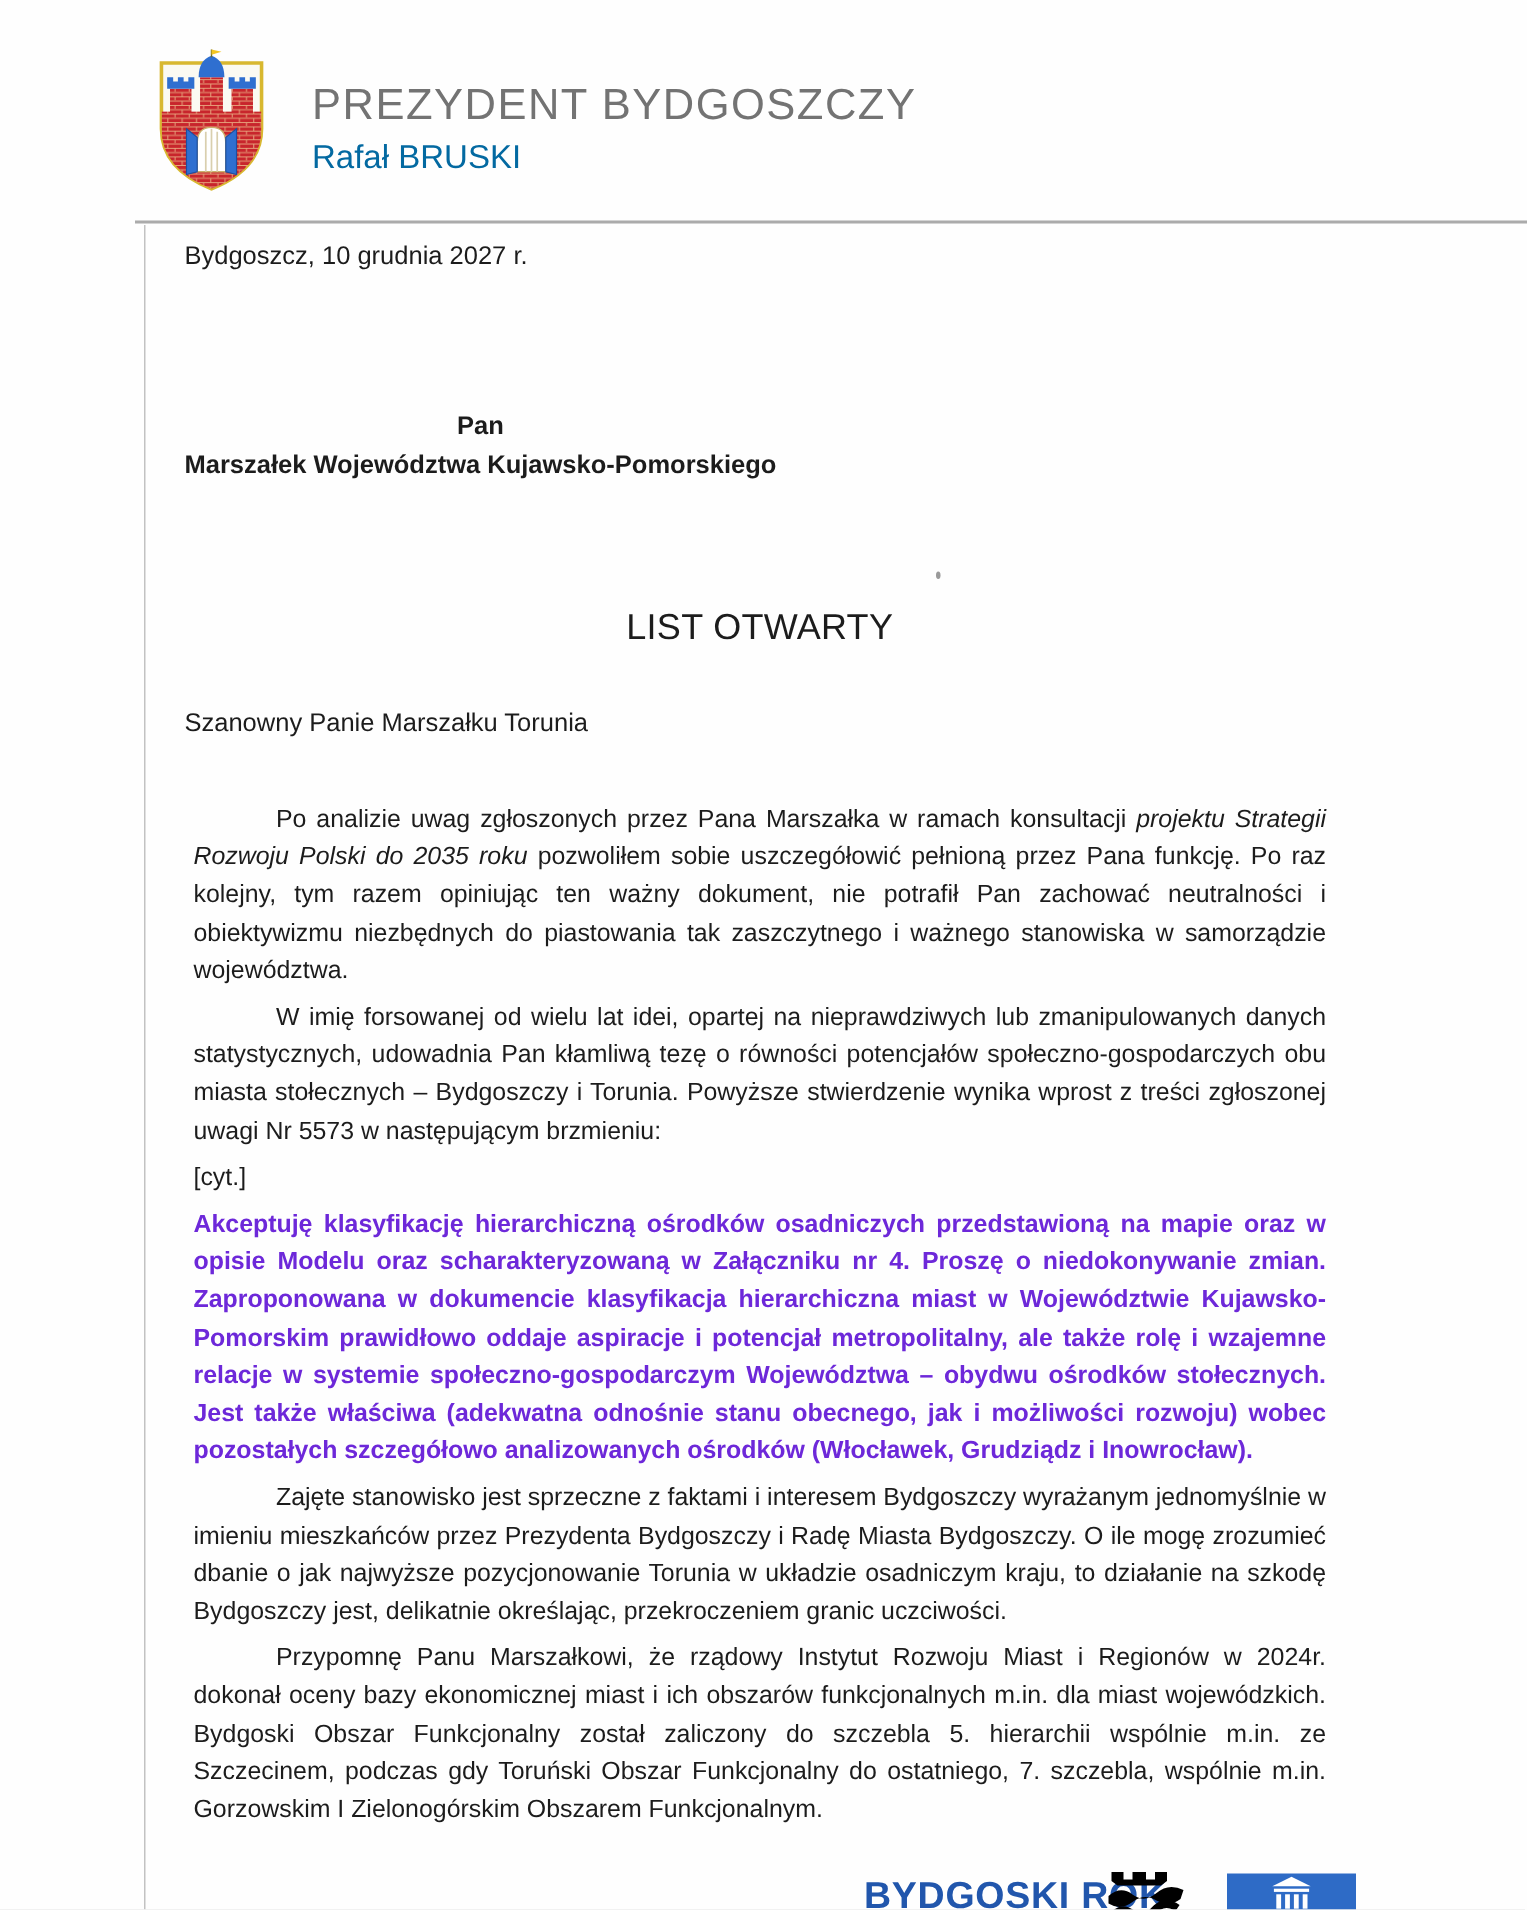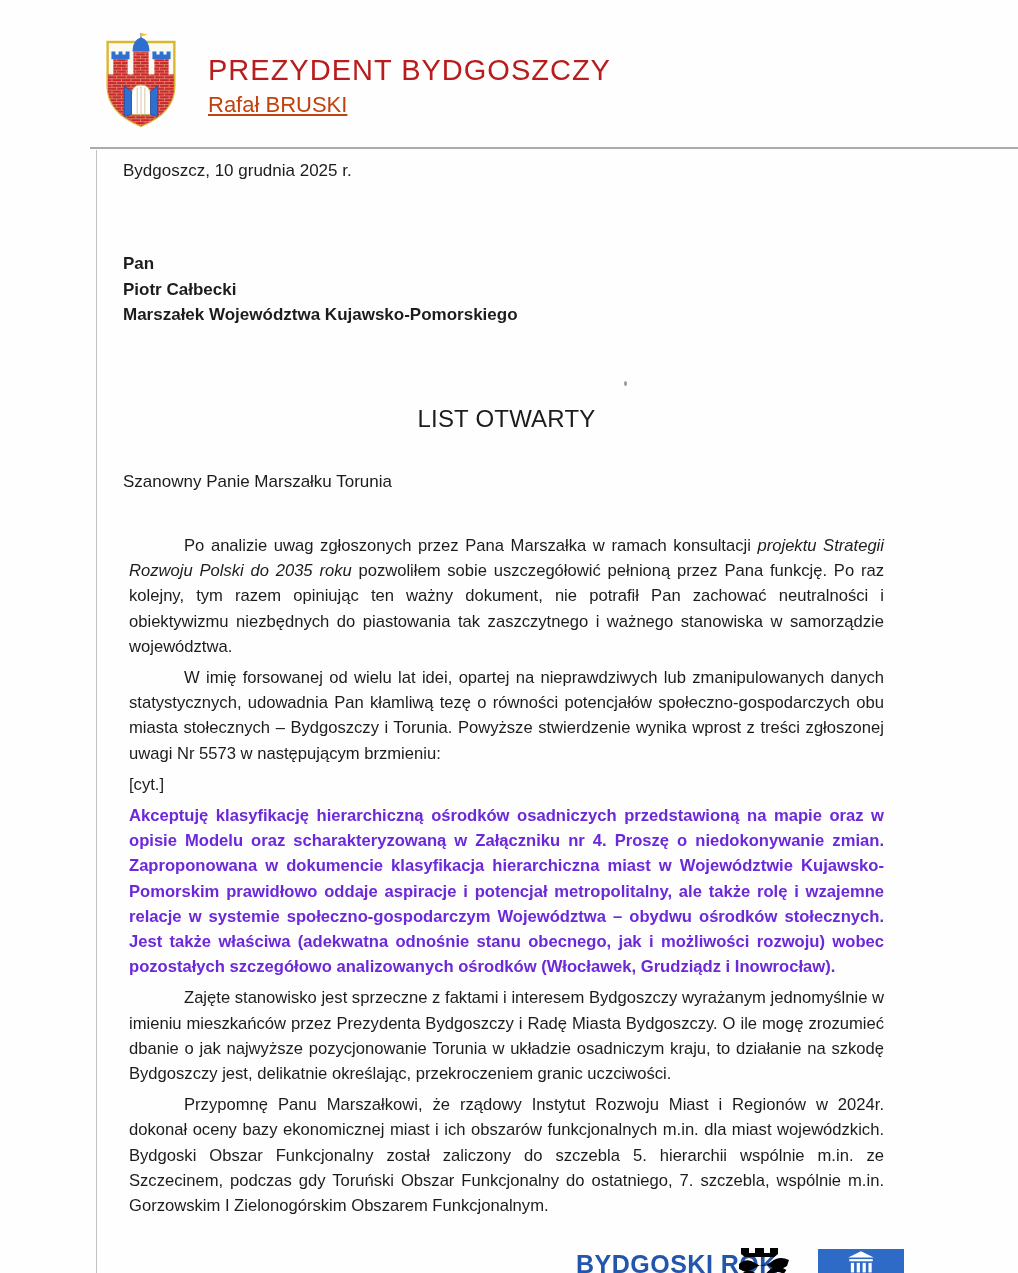--- a/index.html
+++ b/index.html
@@ -8,28 +8,28 @@
     width:1018px;height:1273px;
     margin:0 auto;
     background:#fefefe;
     overflow:hidden;
     font-family:"Liberation Sans", sans-serif;
     color:#1c1c1c;
   }
   
   .crest{position:absolute;left:100px;top:31px;}
   .hdr-text{position:absolute;left:208px;top:56px;line-height:1;}
-  .hdr-title{font-size:29px;color:#b91c1c;letter-spacing:1px;}
-  .hdr-sub{font-size:22px;color:#c2410c;margin-top:9px;text-decoration:underline;}
+  .hdr-title{font-size:29px;color:#737373;letter-spacing:1px;}
+  .hdr-sub{font-size:22px;color:#0369a1;margin-top:9px;}
   .hrule{position:absolute;left:90px;top:147px;width:928px;height:0;border-top:2px solid #8f8f8f;opacity:.75;}
   .vrule{position:absolute;left:96px;top:150px;width:1px;height:1123px;background:#b3b3b3;opacity:.8;}
   
   .content{position:absolute;left:123px;top:0;width:767px;}
   .date-block{position:absolute;top:158px;font-size:17px;line-height:26px;}
-  .addressee{position:absolute;top:251px;font-size:17px;line-height:25.5px;font-weight:bold;}
+  .addressee{position:absolute;top:271px;font-size:17px;line-height:25.5px;font-weight:bold;text-align:center;}
   .letter-title{position:absolute;top:405px;width:767px;text-align:center;font-size:24px;letter-spacing:.2px;}
   .salutation{position:absolute;top:472px;font-size:17px;}
   .body-text{position:absolute;top:527px;width:767px;}
   .para{margin:6px;font-size:16.6px;line-height:25.2px;text-align:justify;}
   .para.indent{text-indent:55px;}
   .para.bold{font-weight:bold;color:#6d28d9;}
   .para em{font-style:italic;}
   .speck{position:absolute;left:624px;top:381px;width:3px;height:5px;background:#9a9a9a;border-radius:50%;}
   
   .footer-brand{
@@ -79,26 +79,25 @@
     <div class="hdr-title">PREZYDENT BYDGOSZCZY</div>
     <div class="hdr-sub">Rafał BRUSKI</div>
   </div>
   <div class="hrule"></div>
   <div class="vrule"></div>
   <div class="speck"></div>
 
   <div class="content">
 
     <div class="date-block">
-      <div>Bydgoszcz, 10 grudnia 2025 r.</div>
+      <div>Bydgoszcz, 10 grudnia 2027 r.</div>
     </div>
 
     <div class="addressee">
       <div>Pan</div>
-      <div>Piotr Całbecki</div>
       <div>Marszałek Województwa Kujawsko-Pomorskiego</div>
     </div>
 
     <div class="letter-title">LIST OTWARTY</div>
 
     <div class="salutation">Szanowny Panie Marszałku Torunia</div>
 
     <div class="body-text">
       <p class="para indent"><span>Po analizie uwag zgłoszonych przez Pana Marszałka w ramach konsultacji </span><em>projektu Strategii Rozwoju Polski do 2035 roku</em><span> pozwoliłem sobie uszczegółowić pełnioną przez Pana funkcję. Po raz kolejny, tym razem opiniując ten ważny dokument, nie potrafił Pan zachować neutralności i obiektywizmu niezbędnych do piastowania tak zaszczytnego i ważnego stanowiska w samorządzie województwa.</span></p>
       <p class="para indent">W imię forsowanej od wielu lat idei, opartej na nieprawdziwych lub zmanipulowanych danych statystycznych, udowadnia Pan kłamliwą tezę o równości potencjałów społeczno-gospodarczych obu miasta stołecznych – Bydgoszczy i Torunia. Powyższe stwierdzenie wynika wprost z treści zgłoszonej uwagi Nr 5573 w następującym brzmieniu:</p>

